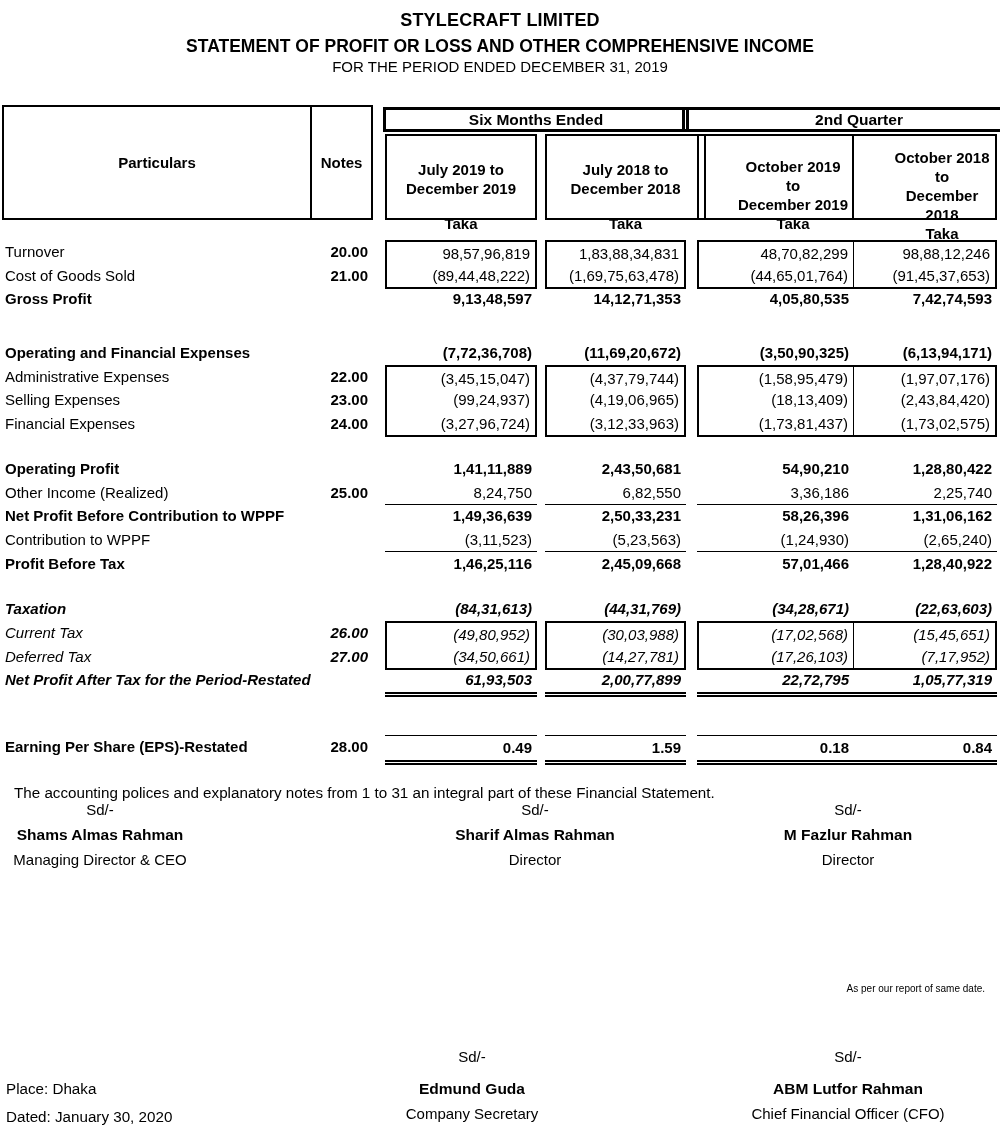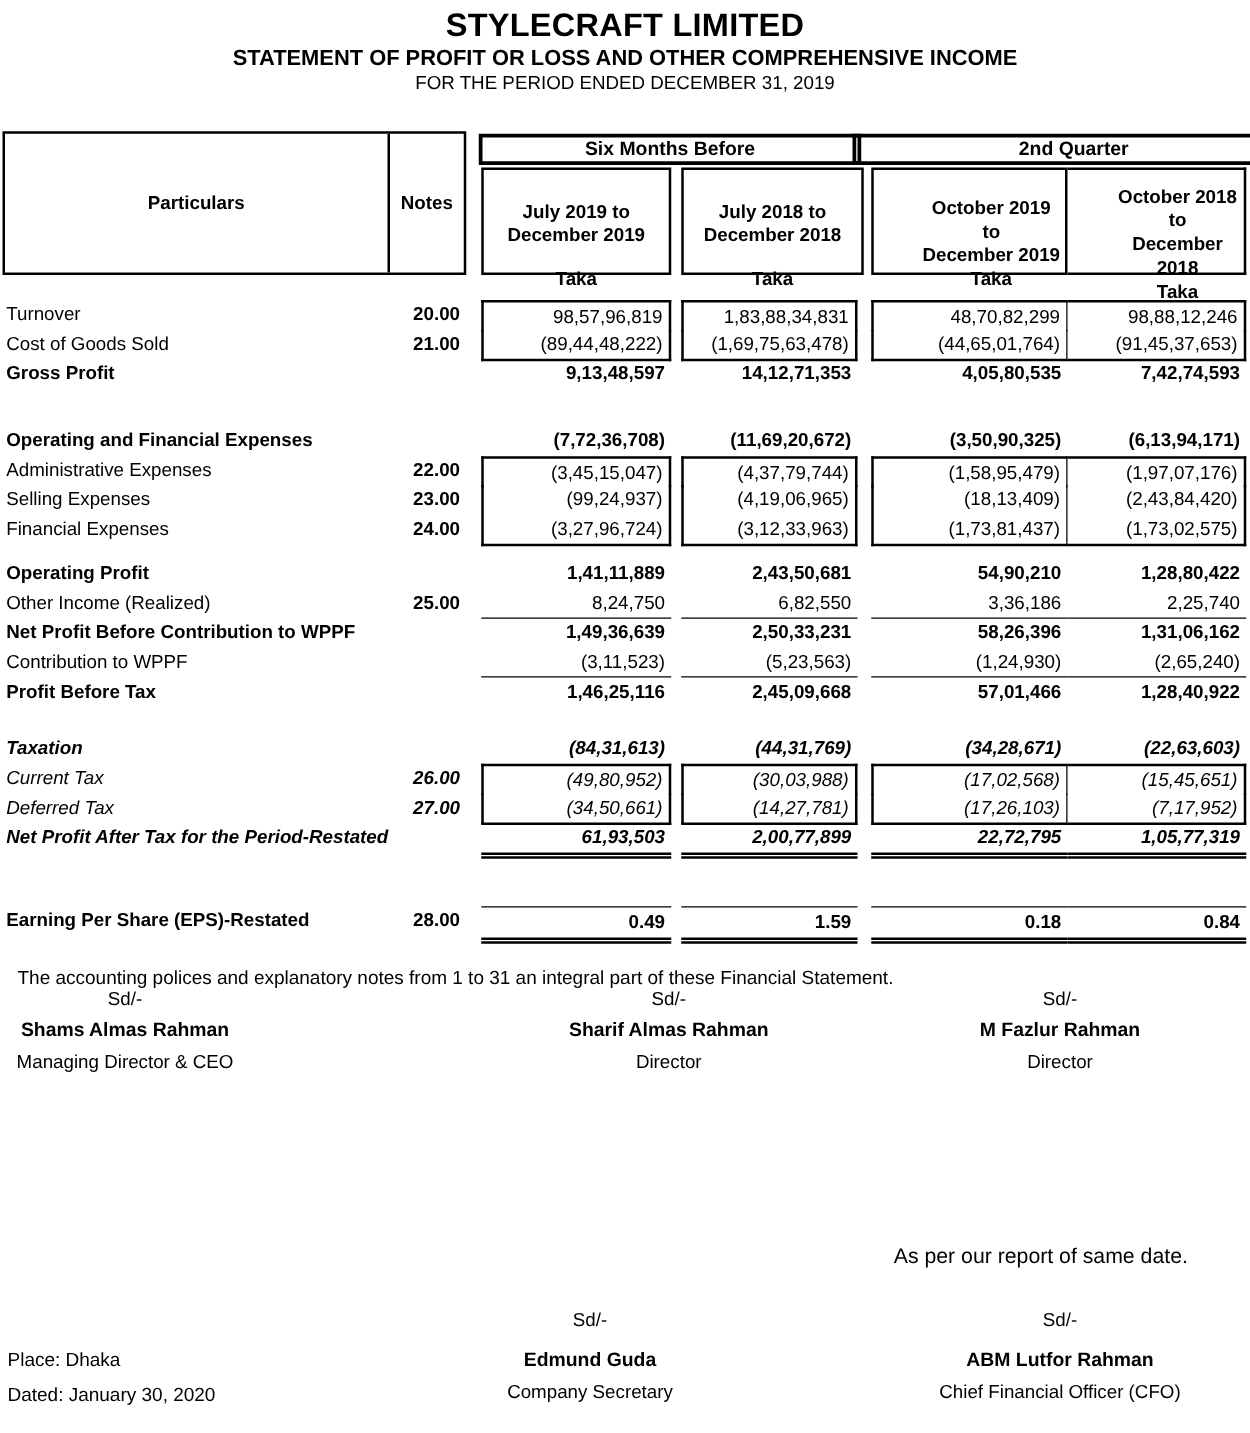--- a/index.html
+++ b/index.html
@@ -2,48 +2,48 @@
 <html><head>
 <meta charset="utf-8">
 <style>
   html,body{margin:0;padding:0;background:#fff;}
   .page{
     position:relative;width:1000px;height:1146px;background:#ffffff;color:#000;
     font-family:"Liberation Sans","DejaVu Sans",sans-serif;overflow:hidden;
   }
   
   .titles{padding-top:5px;text-align:center;}
-  .t1{font-size:26px;font-weight:700;line-height:30px;letter-spacing:.2px;}
+  .t1{font-size:18px;font-weight:700;line-height:30px;letter-spacing:.2px;}
   .t2{font-size:17.5px;font-weight:700;line-height:22px;}
   .t3{font-size:15px;font-weight:400;line-height:20px;}
   
   .thead{position:relative;margin-top:28px;height:115px;font-weight:700;font-size:15px;}
   .pn-box{position:absolute;left:2px;top:0;width:371px;height:115px;border:2px solid #000;
           box-sizing:border-box;display:grid;grid-template-columns:306px 1fr;}
   .pn-box .pcell{display:flex;align-items:center;justify-content:center;}
   .pn-box .ncell{display:flex;align-items:center;justify-content:center;border-left:2px solid #000;}
   .banner{position:absolute;top:2px;height:25px;border:3px solid #000;box-sizing:border-box;
           display:flex;align-items:center;justify-content:center;font-size:15.5px;}
   .banner.six{left:383px;width:306px;}
   .banner.qtr{left:682px;width:354px;}
   .sub{position:absolute;top:29px;height:86px;border:2px solid #000;box-sizing:border-box;
        text-align:center;white-space:pre-line;line-height:19px;}
   .sub.s1{left:385px;width:152px;}
-  .sub.s2{left:545px;width:146px;}
+  .sub.s2{left:545px;width:161px;}
   .sub.s3{left:697px;width:157px;border-right:2px solid #000;}
   .sub.s4{left:854px;width:143px;border-left:none;}
   .sub .flexcol{display:flex;flex-direction:column;justify-content:space-between;height:100%;
                 box-sizing:border-box;padding:5px 0 4px 0;}
   .sub.q .flexcol{justify-content:center;padding-top:2px;padding-left:35px;}
   .sub.q .unit{margin-top:0;}
   
   .tbody{margin-left:2px;width:995px;margin-top:20px;font-size:15px;}
   .section{margin-top:0;}
   .section.s-2{margin-top:30px;}
-  .section.s-3{margin-top:11px;}
+  .section.s-3{margin-top:21px;}
   .section.s-4{margin-top:22px;font-style:italic;}
   .section.s-5{margin-top:43px;}
   .trow{display:grid;grid-template-columns:308px 63px 12px 152px 8px 141px 11px 157px 143px;
         height:23.7px;}
   .trow>div{box-sizing:border-box;height:100%;line-height:23.2px;white-space:nowrap;}
   .lbl{grid-column:1;padding-left:3px;overflow:visible;}
   .note{grid-column:2;font-weight:700;text-align:right;padding-right:5px;}
   .val{text-align:right;padding-right:5px;}
   .v1{grid-column:4;} .v2{grid-column:6;} .v3{grid-column:8;} .v4{grid-column:9;}
   .trow.bold .lbl,.trow.bold .val{font-weight:700;}
@@ -62,21 +62,21 @@
   
   .acct-note{margin:22px 0 0 14px;font-size:15.2px;}
   
   .sig{position:absolute;text-align:center;font-size:15px;}
   .sig .sd{margin-bottom:8px;}
   .sig .nm{font-weight:700;font-size:15.5px;margin-bottom:7px;}
   .sig.sig2 .sd{margin-bottom:15px;}
   .sig-1a{left:0;top:880;width:200px;}
   .sig-1b{left:435px;top:880;width:200px;}
   .sig-1c{left:748px;top:880;width:200px;}
-  .report-note{position:absolute;left:715px;top:983px;width:270px;text-align:left;font-size:17px;margin-top:12px;}
+  .report-note{position:absolute;left:715px;top:983px;width:270px;text-align:right;font-size:10px;}
   .sig-2a{left:372px;top:1048px;width:200px;}
   .sig-2b{left:733px;top:1048px;width:230px;}
   .place{position:absolute;left:6px;top:1080px;font-size:15.2px;}
   .dated{position:absolute;left:6px;top:1108px;font-size:15.2px;}
 </style>
 </head>
 <body>
 
 <div class="page">
 
@@ -84,21 +84,21 @@
     <div class="t1">STYLECRAFT LIMITED</div>
     <div class="t2">STATEMENT OF PROFIT OR LOSS AND OTHER COMPREHENSIVE INCOME</div>
     <div class="t3">FOR THE PERIOD ENDED DECEMBER 31, 2019</div>
   </div>
 
   <div class="thead">
     <div class="pn-box">
       <div class="pcell">Particulars</div>
       <div class="ncell">Notes</div>
     </div>
-    <div class="banner six">Six Months Before</div>
+    <div class="banner six">Six Months Ended</div>
     <div class="banner qtr">2nd Quarter</div>
     <div class="sub s1">
       <div class="flexcol">
         <span>July 2019 to
 December 2019</span>
         <span class="unit">Taka</span>
       </div>
     </div>
     <div class="sub s2">
       <div class="flexcol">

